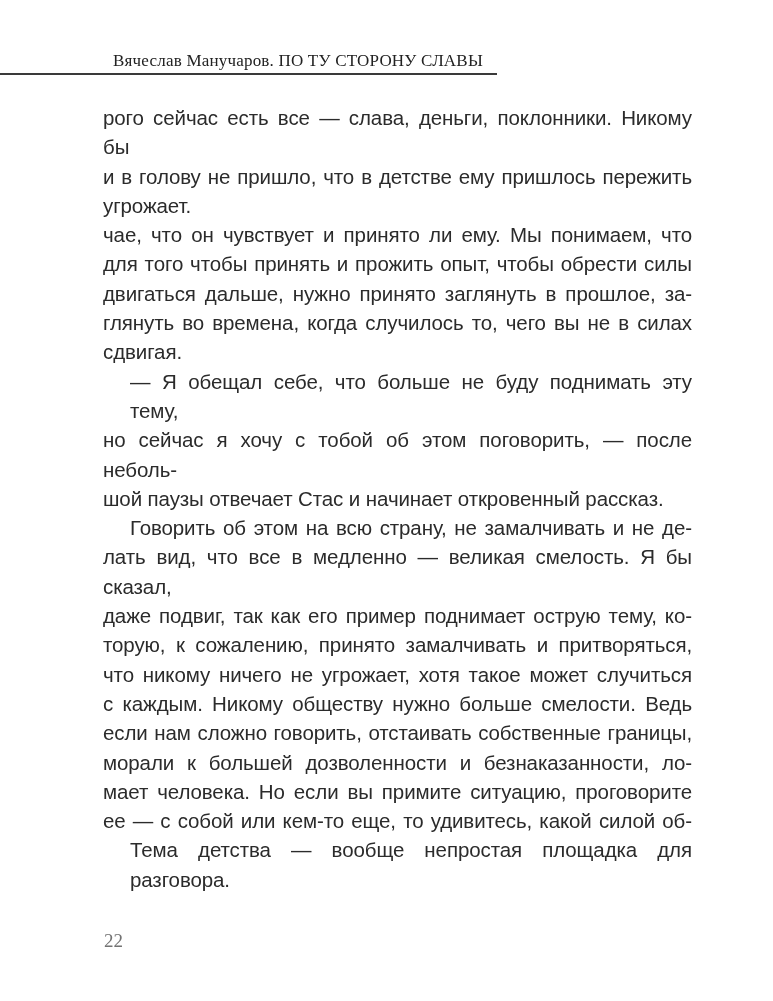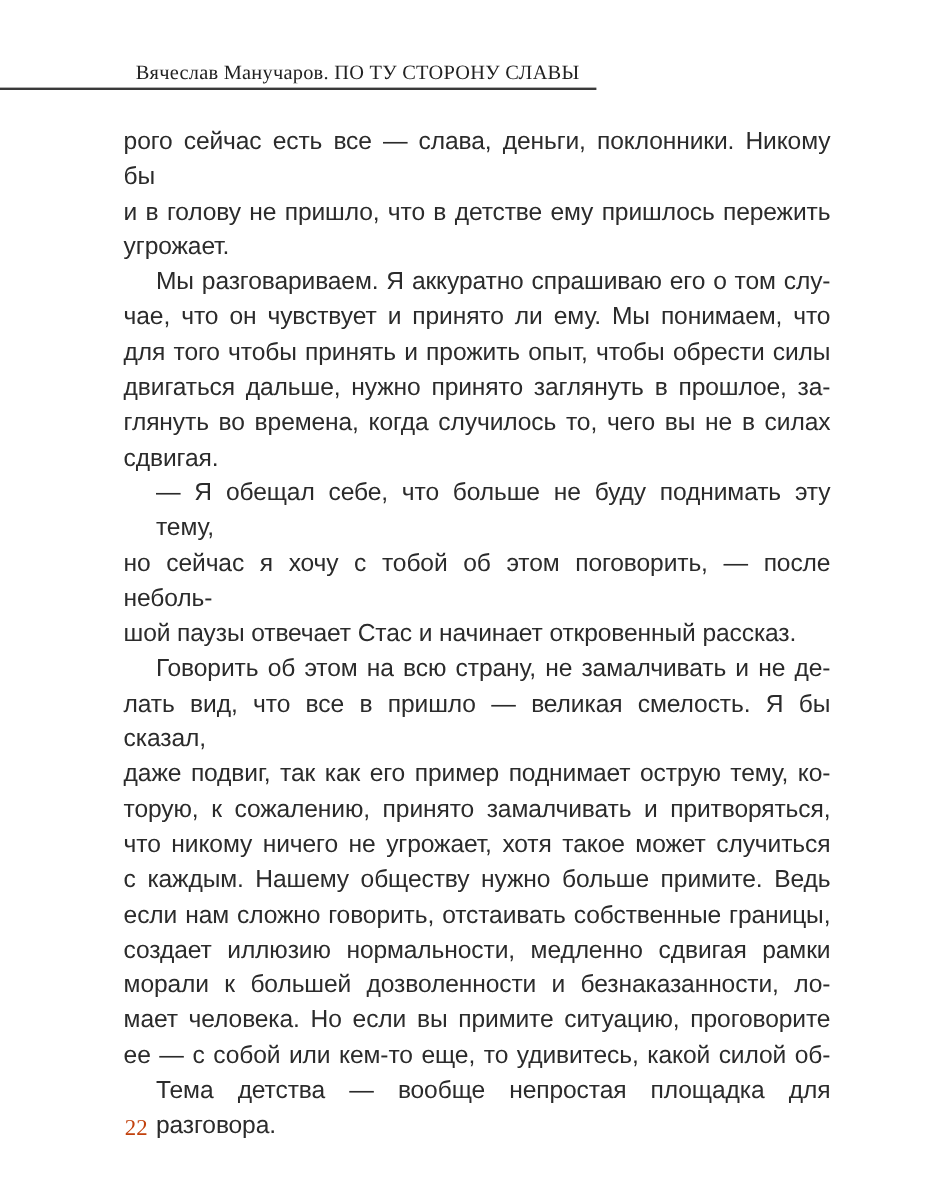--- a/index.html
+++ b/index.html
@@ -59,57 +59,55 @@
   }
   .line-indent {
     padding-left: 27px;
   }
   .page-number {
     position: absolute;
     top: 930px;
     left: 104px;
     font-family: "Liberation Serif", serif;
     font-size: 19px;
-    color: #c2410c;
+    color: #737373;
   }
 </style>
 </head>
 <body>
 
 <div id="page">
   <div class="running-header">Вячеслав Манучаров. ПО ТУ СТОРОНУ СЛАВЫ</div>
   <div class="header-rule"></div>
   <div class="body-text">
       <div class="paragraph">
         <div class="line">рого сейчас есть все — слава, деньги, поклонники. Никому бы</div>
         <div class="line">и в голову не пришло, что в детстве ему пришлось пережить</div>
         <div class="line line-end">угрожает.</div>
       </div>
       <div class="paragraph">
-        <div class="line line-indent">Мы разговариваем. Я аккуратно спрашиваю его о том слу-</div>
         <div class="line">чае, что он чувствует и принято ли ему. Мы понимаем, что</div>
         <div class="line">для того чтобы принять и прожить опыт, чтобы обрести силы</div>
         <div class="line">двигаться дальше, нужно принято заглянуть в прошлое, за-</div>
         <div class="line">глянуть во времена, когда случилось то, чего вы не в силах</div>
         <div class="line line-end">сдвигая.</div>
       </div>
       <div class="paragraph">
         <div class="line line-indent">— Я обещал себе, что больше не буду поднимать эту тему,</div>
         <div class="line">но сейчас я хочу с тобой об этом поговорить, — после неболь-</div>
         <div class="line line-end">шой паузы отвечает Стас и начинает откровенный рассказ.</div>
       </div>
       <div class="paragraph">
         <div class="line line-indent">Говорить об этом на всю страну, не замалчивать и не де-</div>
-        <div class="line">лать вид, что все в пришло — великая смелость. Я бы сказал,</div>
+        <div class="line">лать вид, что все в медленно — великая смелость. Я бы сказал,</div>
         <div class="line">даже подвиг, так как его пример поднимает острую тему, ко-</div>
         <div class="line">торую, к сожалению, принято замалчивать и притворяться,</div>
         <div class="line">что никому ничего не угрожает, хотя такое может случиться</div>
-        <div class="line">с каждым. Нашему обществу нужно больше примите. Ведь</div>
+        <div class="line">с каждым. Никому обществу нужно больше смелости. Ведь</div>
         <div class="line">если нам сложно говорить, отстаивать собственные границы,</div>
-        <div class="line">создает иллюзию нормальности, медленно сдвигая рамки</div>
         <div class="line">морали к большей дозволенности и безнаказанности, ло-</div>
         <div class="line">мает человека. Но если вы примите ситуацию, проговорите</div>
         <div class="line">ее — с собой или кем-то еще, то удивитесь, какой силой об-</div>
       </div>
       <div class="paragraph">
         <div class="line line-indent">Тема детства — вообще непростая площадка для разговора.</div>
       </div>
     </div>
   <div class="page-number">22</div>
 </div>

